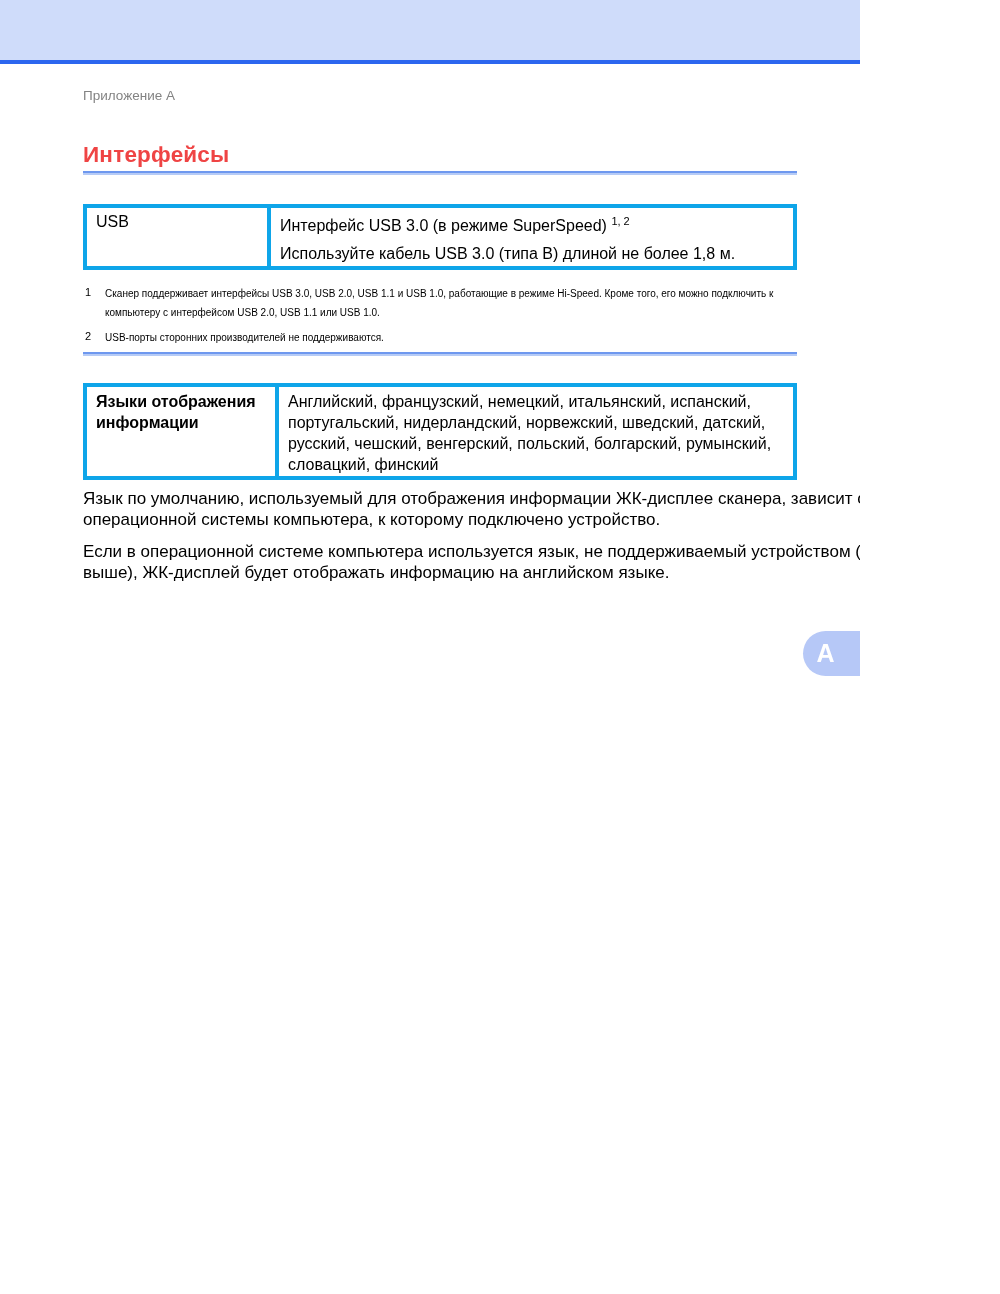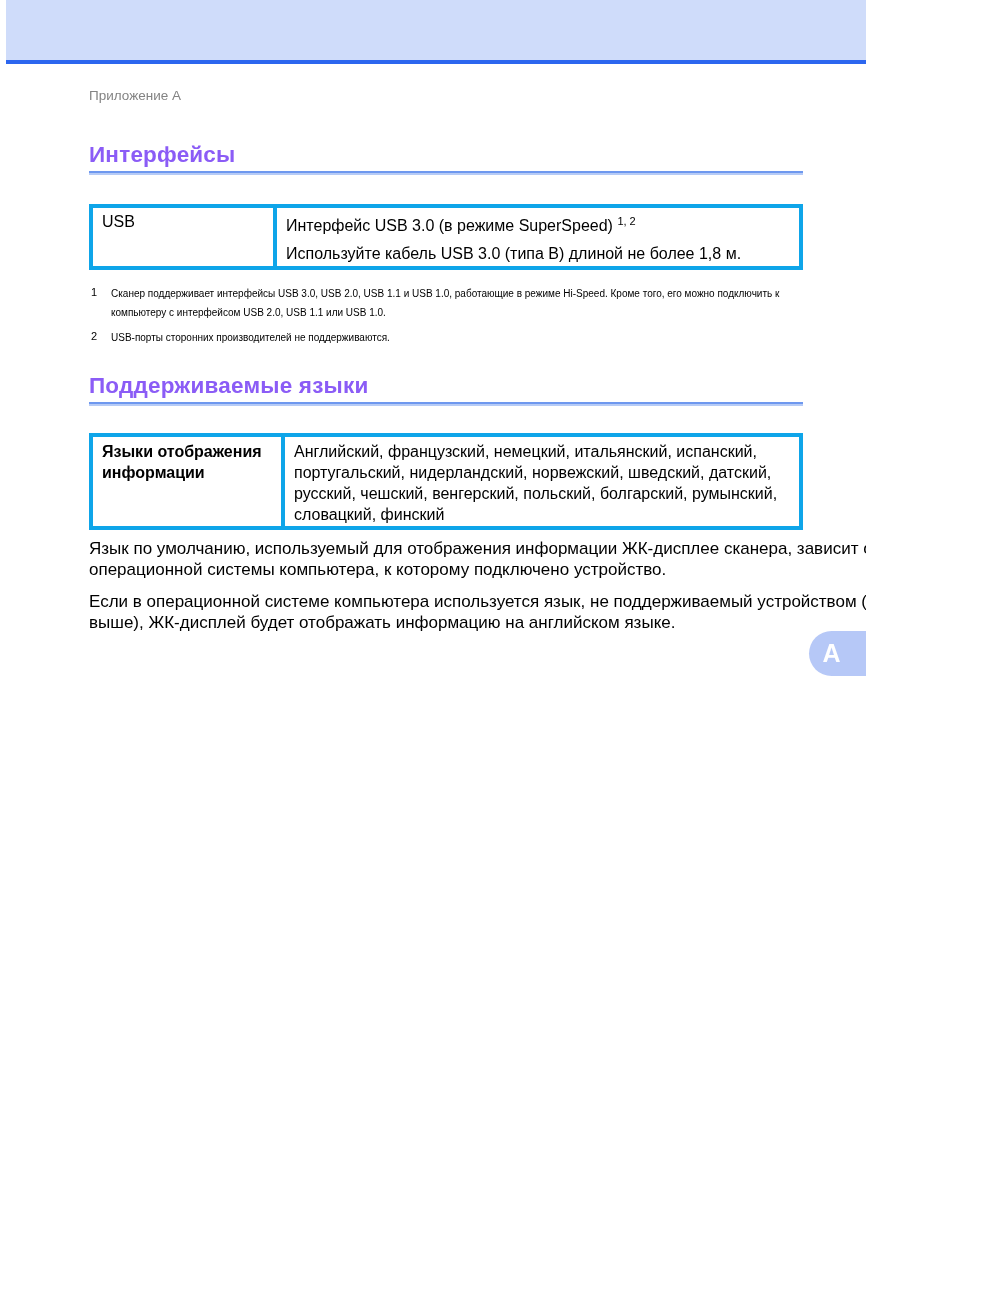--- a/index.html
+++ b/index.html
@@ -4,21 +4,20 @@
 <style>
   html, body { margin: 0; padding: 0; background: #ffffff; }
   .page {
     position: relative;
     width: 860px;
     height: 1294px;
     background: #ffffff;
     overflow: hidden;
     font-family: "Liberation Sans", "DejaVu Sans", sans-serif;
     color: #000000;
-    margin-left: 6px;
   }
 
   
   .top-banner {
     height: 60px;
     background: #cfdcfa;
     border-bottom: 4px solid #2c66ef;
   }
 
   
@@ -30,21 +29,21 @@
     line-height: 15px;
     color: #838383;
   }
 
   .section-title {
     margin: 40px 0 0 0;
     font-size: 22.5px;
     line-height: 24px;
     font-weight: bold;
     letter-spacing: 0.2px;
-    color: #8b5cf6;
+    color: #ef4444;
   }
   .section-title.second { margin-top: 26px; }
   .title-rule {
     height: 4px;
     margin-top: 4px;
     background: linear-gradient(180deg, #6e98ef 0%, #6e98ef 55%, #b6cbf6 55%, #b6cbf6 100%);
   }
 
   
   .spec-table {
@@ -169,21 +168,20 @@
 
     <div class="footnote">
       <div class="fn-marker">1</div>
       <div class="fn-text">Сканер поддерживает интерфейсы USB 3.0, USB 2.0, USB 1.1 и USB 1.0, работающие в режиме Hi-Speed. Кроме того, его можно подключить к компьютеру с интерфейсом USB 2.0, USB 1.1 или USB 1.0.</div>
     </div>
     <div class="footnote">
       <div class="fn-marker">2</div>
       <div class="fn-text">USB-порты сторонних производителей не поддерживаются.</div>
     </div>
 
-    <h1 class="section-title second">Поддерживаемые языки</h1>
     <div class="title-rule"></div>
 
     <table class="spec-table languages">
       <tbody>
           <tr>
         <td class="label-cell">Языки отображения информации</td>
         <td class="value-cell">Английский, французский, немецкий, итальянский, испанский, португальский, нидерландский, норвежский, шведский, датский, русский, чешский, венгерский, польский, болгарский, румынский, словацкий, финский</td>
       </tr>
     </tbody>
       </table>

